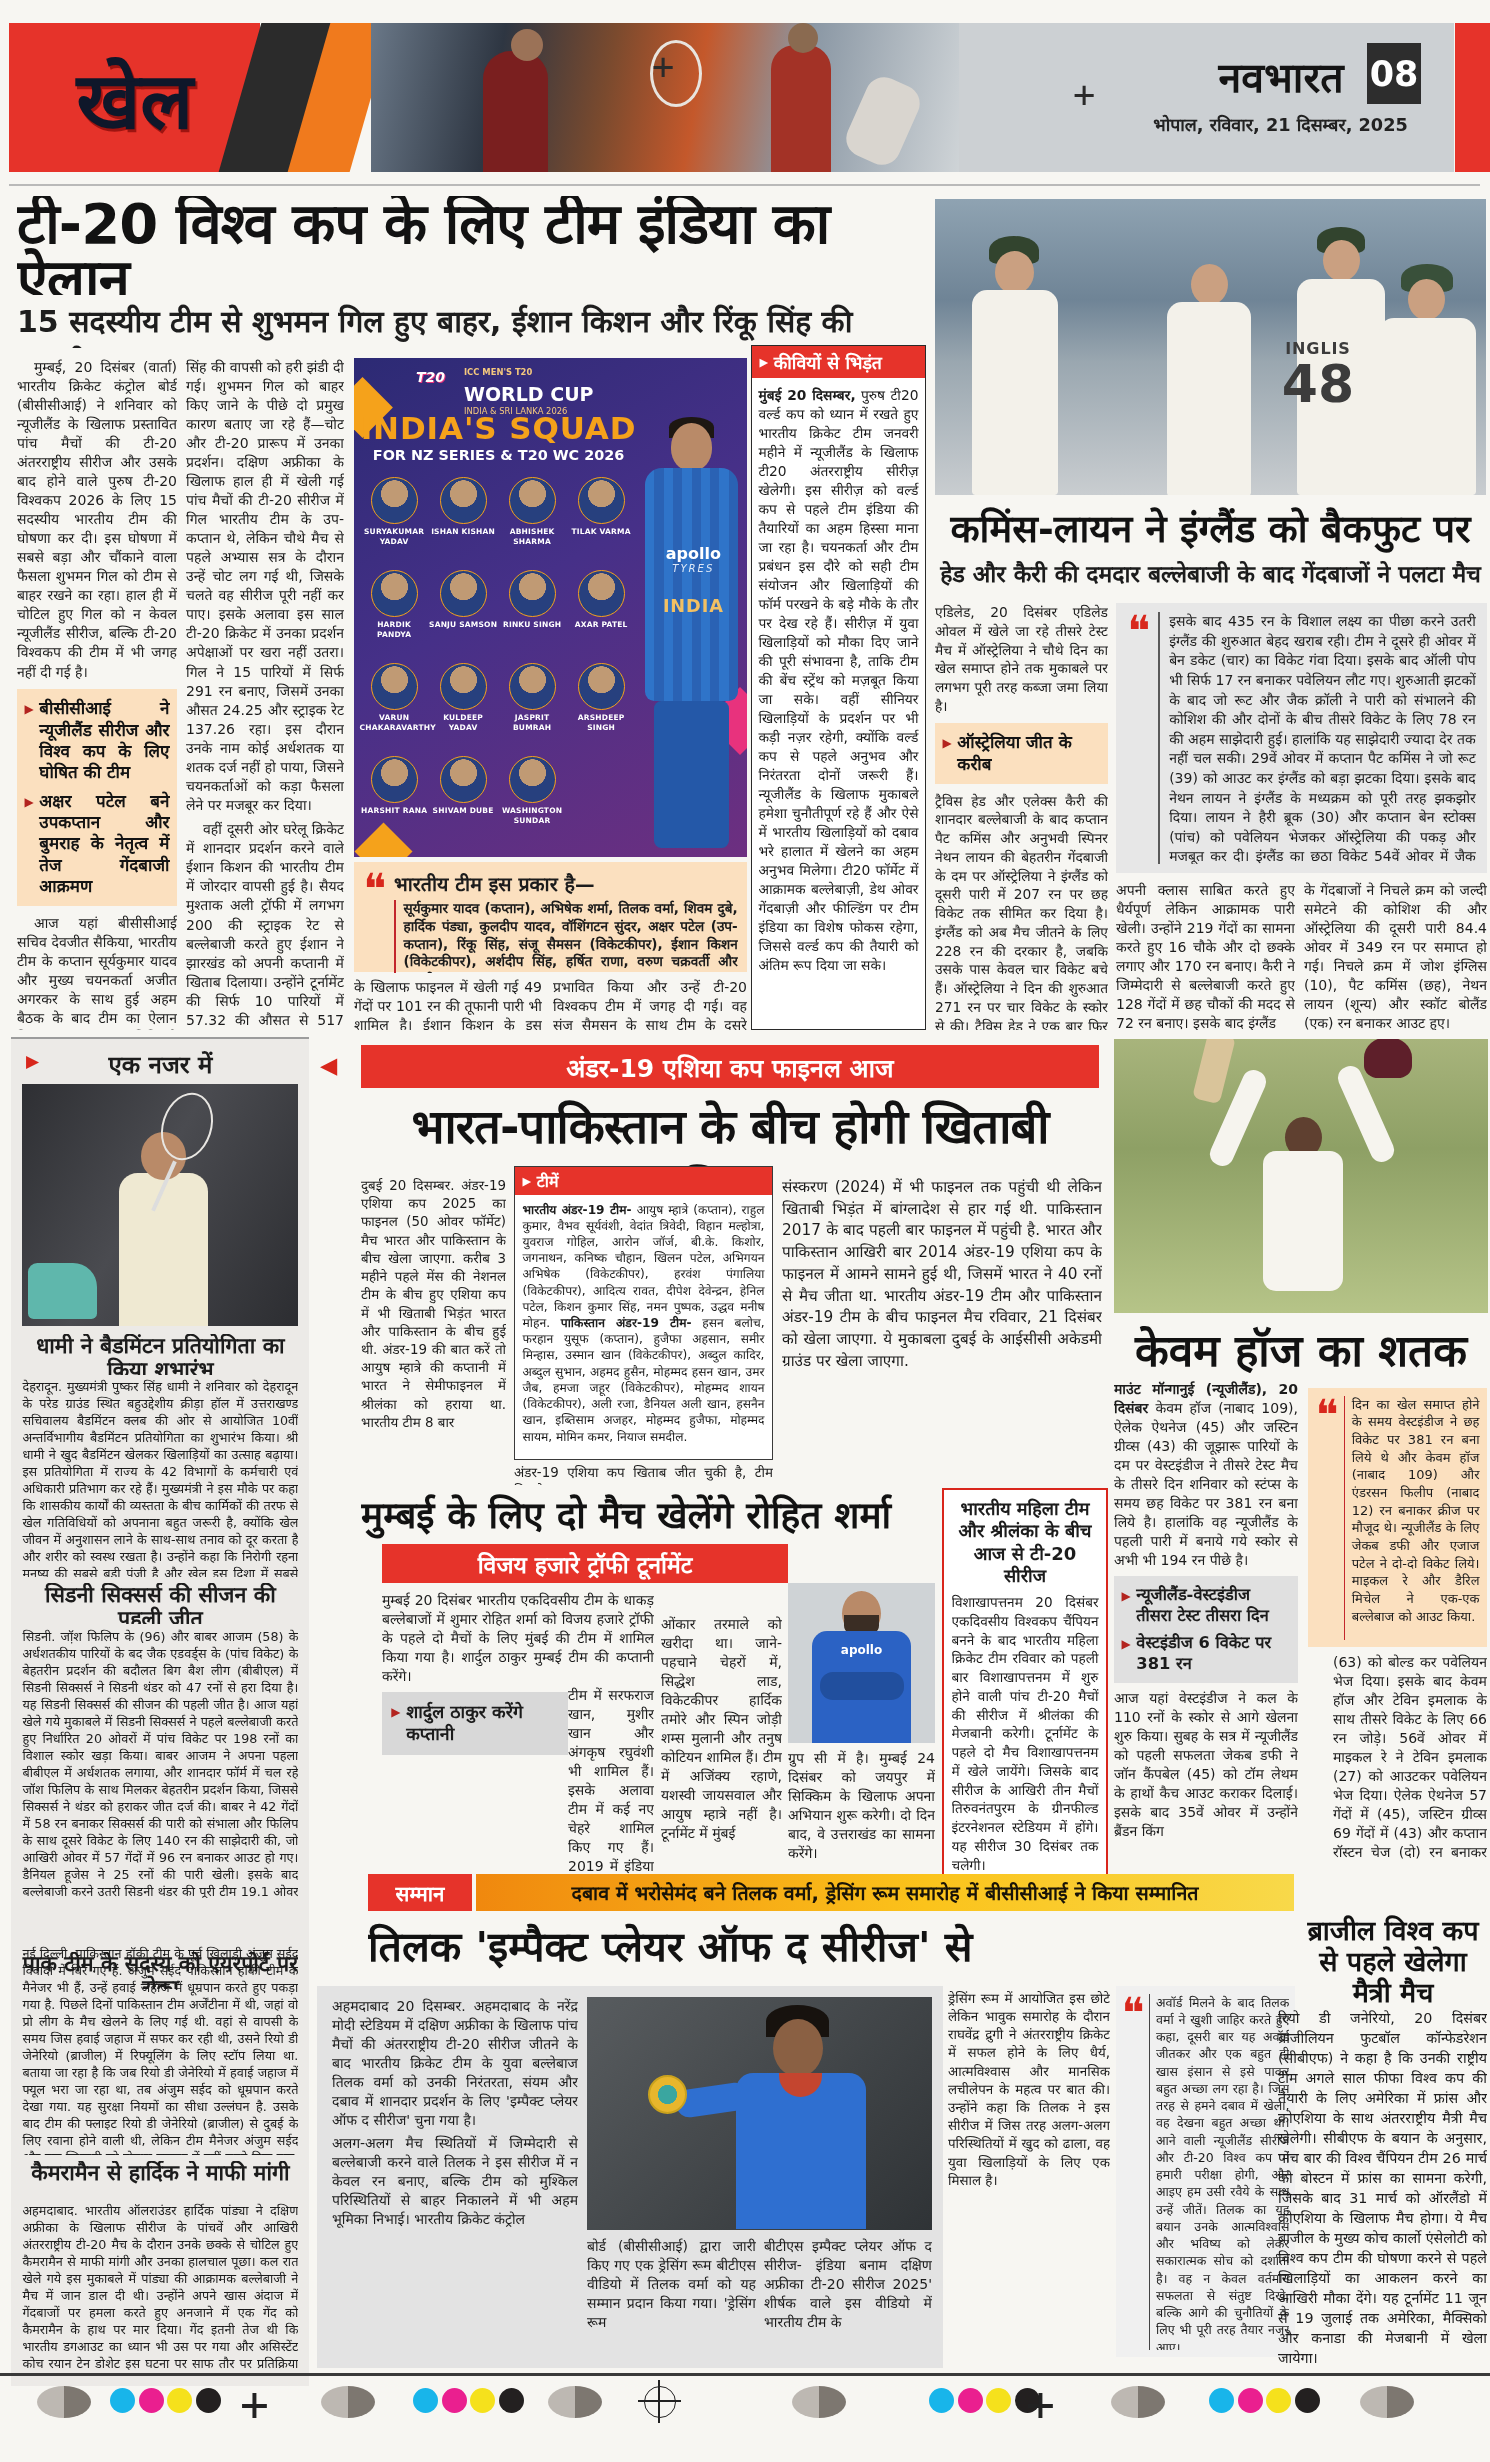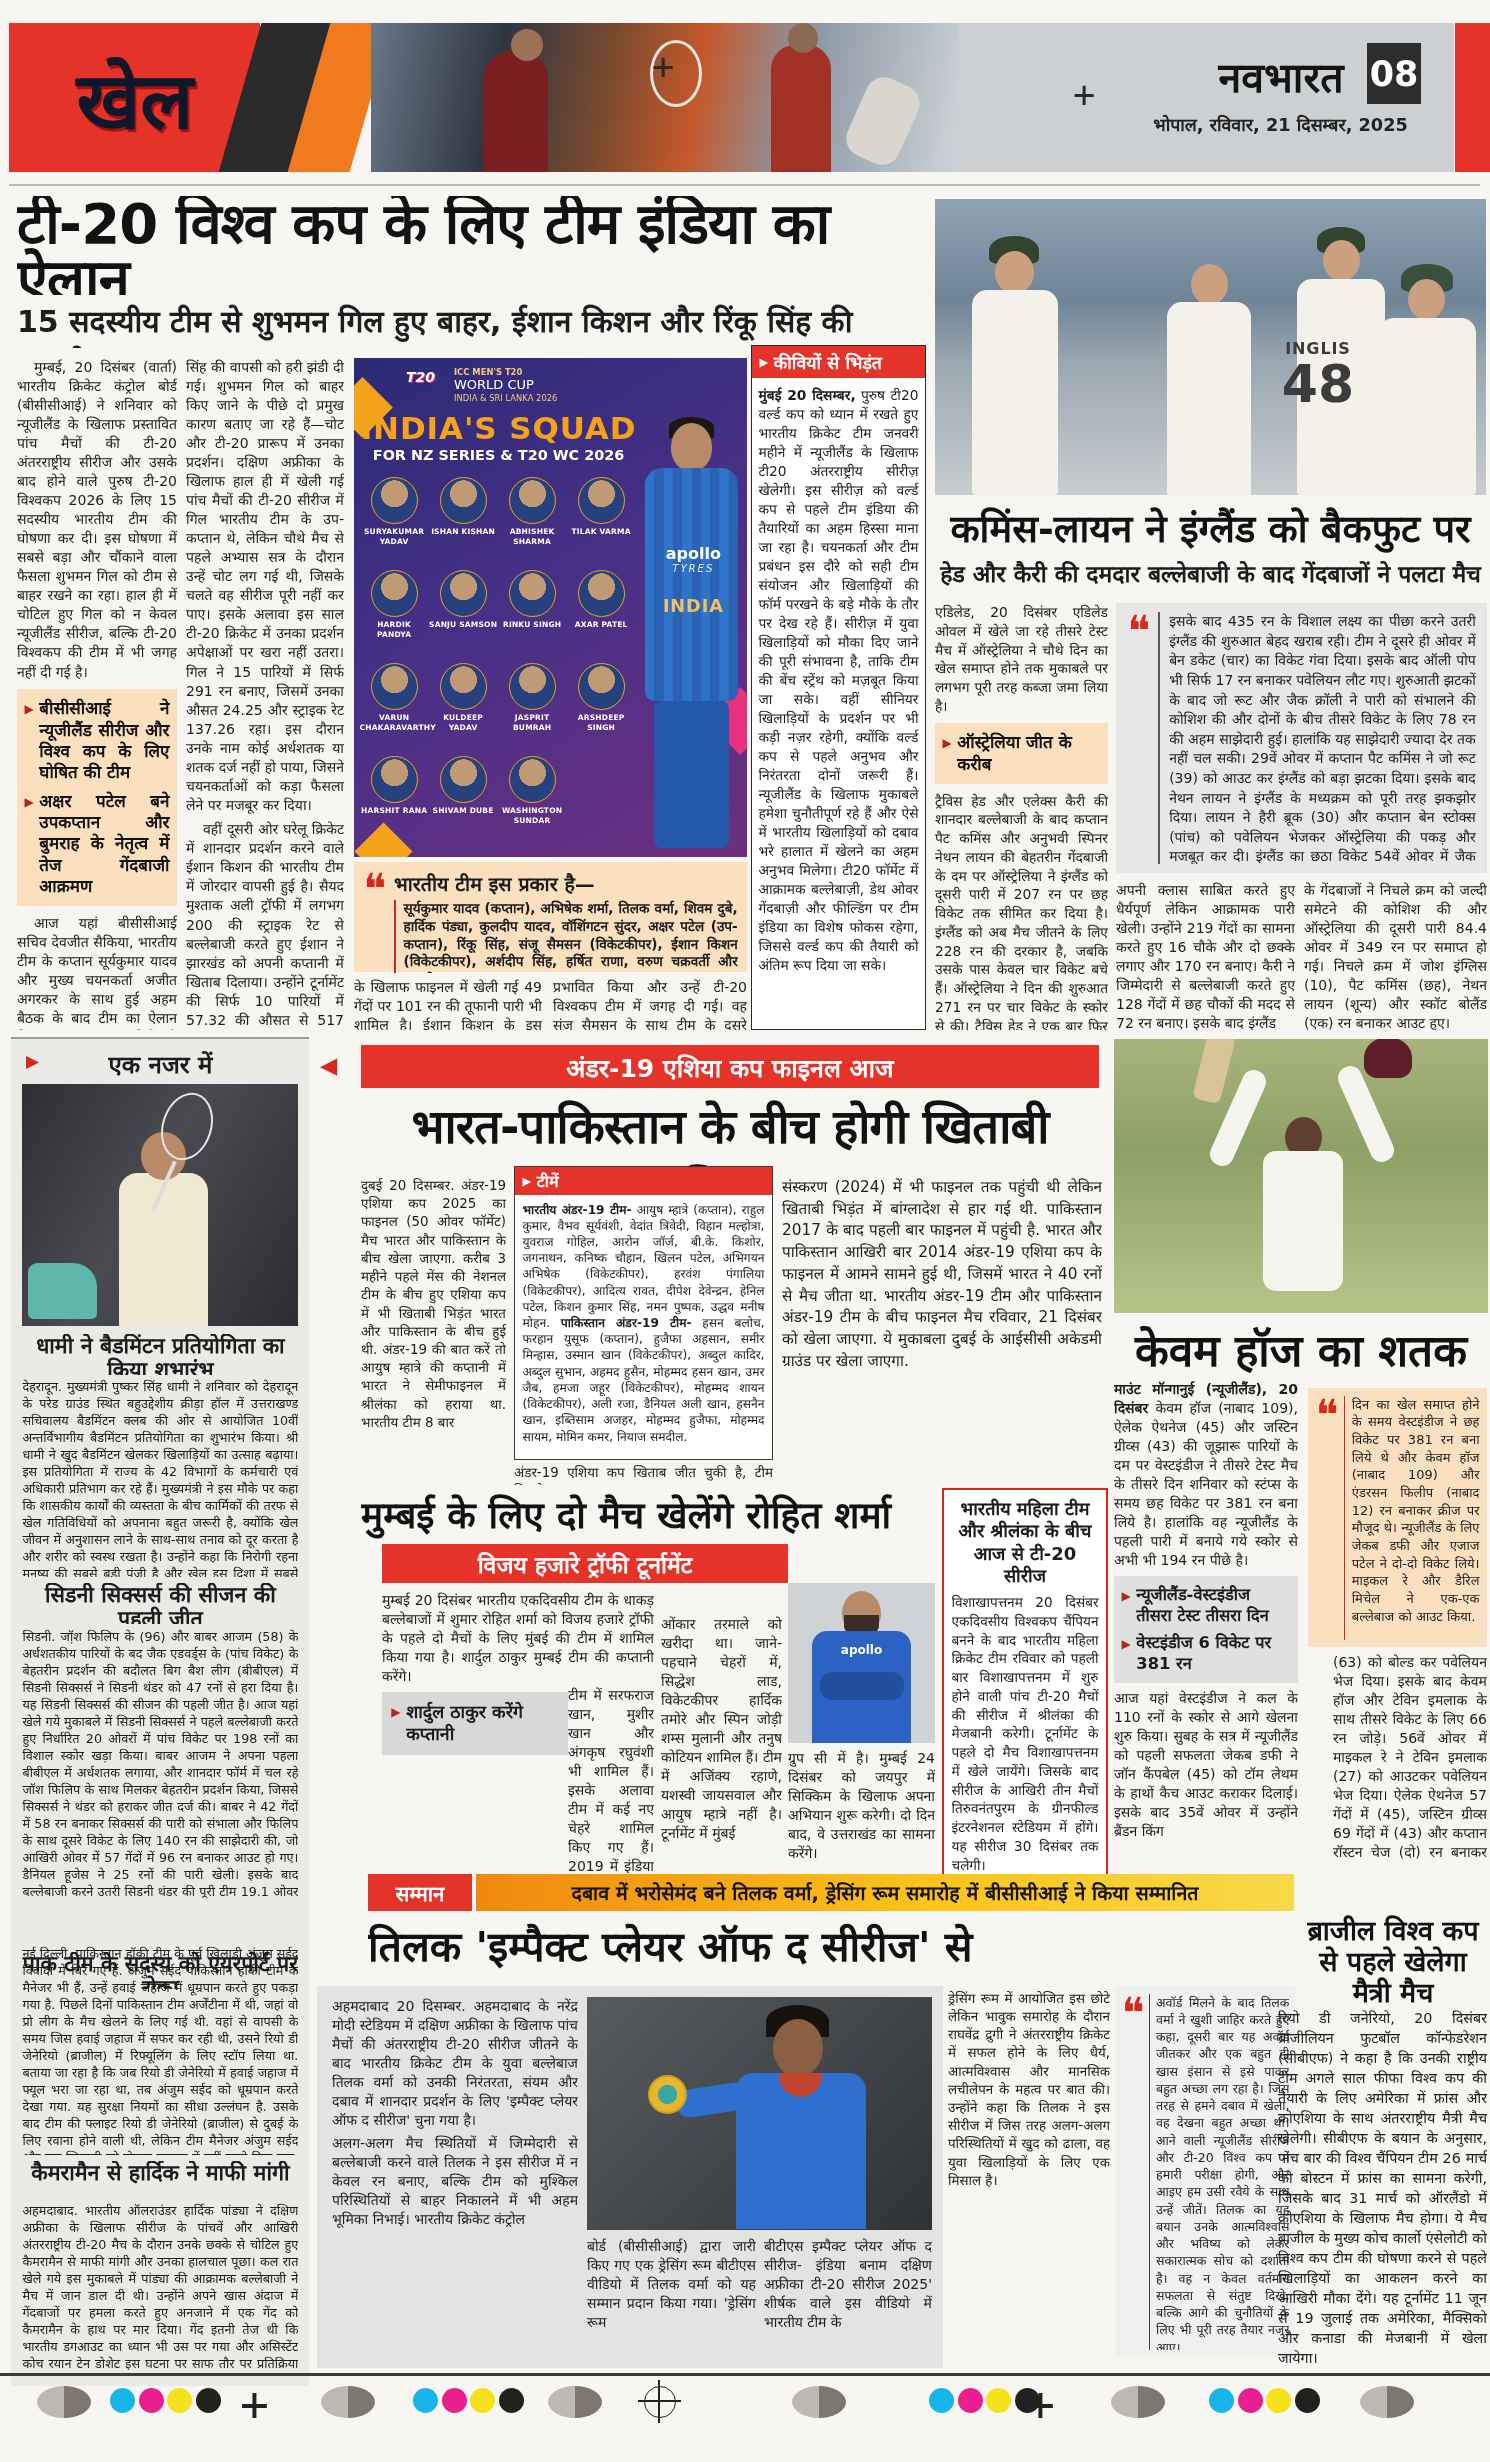--- a/index.html
+++ b/index.html
@@ -33,24 +33,24 @@
   #lead-col1 { left:17px; top:358px; width:160px; height:672px; }
   #lead-col2 { left:186px; top:358px; width:158px; height:672px; }
   .hl-box { background:#fbe0bf; padding:9.3px 7.5px; margin:7.5px 0; }
   .hl-box .li { display:flex; gap:5.6px; font-size:17px; line-height:1.25; font-weight:bold; color:#141414; margin-bottom:7.5px; }
   .hl-box .li .ic, .gray-box .li .ic { color:#b3241f; font-size:12px; padding-top:3.7px; }
   
   #squad { left:354px; top:358px; width:393px; height:499px; background:linear-gradient(150deg,#2c2a74 0%,#463088 45%,#6d2f80 100%); color:#fff; }
   #squad .tri1 { left:-13px; top:28px; width:43px; height:43px; background:#f5a21b; transform:rotate(45deg); }
   #squad .tri2 { right:-17px; bottom:112px; width:48px; height:48px; background:#e8327d; transform:rotate(45deg); }
   #squad .tri3 { left:9.3px; bottom:-15px; width:41px; height:41px; background:#f5a21b; transform:rotate(45deg); }
-  #squad-logo { position:absolute; left:100px; top:9.3px; font-size:8.4px; line-height:1.2; }
+  #squad-logo { position:absolute; left:110px; top:9.3px; font-size:8.4px; line-height:1.2; }
   #squad-logo .t20 { position:absolute; left:-48px; top:1.9px; width:39px; height:28px; color:#fff; font-weight:bold; font-style:italic; font-size:14px; text-shadow:0.9px 0.9px 0 #e8327d; }
   #squad-logo .l1 { color:#f5c97e; font-weight:bold; }
-  #squad-logo .l2 { font-size:13px; font-weight:normal; color:#fff; }
+  #squad-logo .l2 { font-size:19px; font-weight:bold; color:#fff;margin-top:6px; }
   #squad-logo .l3 { color:#f5c97e; }
   #squad-title { position:absolute; left:0; top:52px; width:289px; text-align:center; font-size:31px; font-weight:bold; color:#f5a21b; letter-spacing:0.9px; }
   #squad-sub { position:absolute; left:0; top:89px; width:289px; text-align:center; font-size:14.4px; font-weight:bold; color:#fff; }
   #squad-grid { position:absolute; left:5.6px; top:115px; width:279px; display:flex; flex-wrap:wrap; }
   .sq-cell { width:69px; height:93px; text-align:center; padding-top:3.7px; }
   .sq-cell .c { width:47px; height:47px; margin:0 auto; border-radius:50%; background:radial-gradient(circle at 50% 35%,#c09a74 0 36%,#27407e 37% 100%); border:1.9px solid #f5a21b; }
   .sq-cell .n { font-size:7.5px; font-weight:bold; line-height:1.25; margin-top:3.7px; letter-spacing:0.2px; }
   #squad-star { position:absolute; right:3.7px; top:65px; width:104px; height:425px; }
   #squad-star .head { position:absolute; left:32px; top:0; width:41px; height:48px; border-radius:50% 50% 46% 46%; background:#b98a68; }
   #squad-star .hair { position:absolute; left:30px; top:-5.6px; width:45px; height:20.5px; border-radius:50% 50% 0 0; background:#1d1712; }

